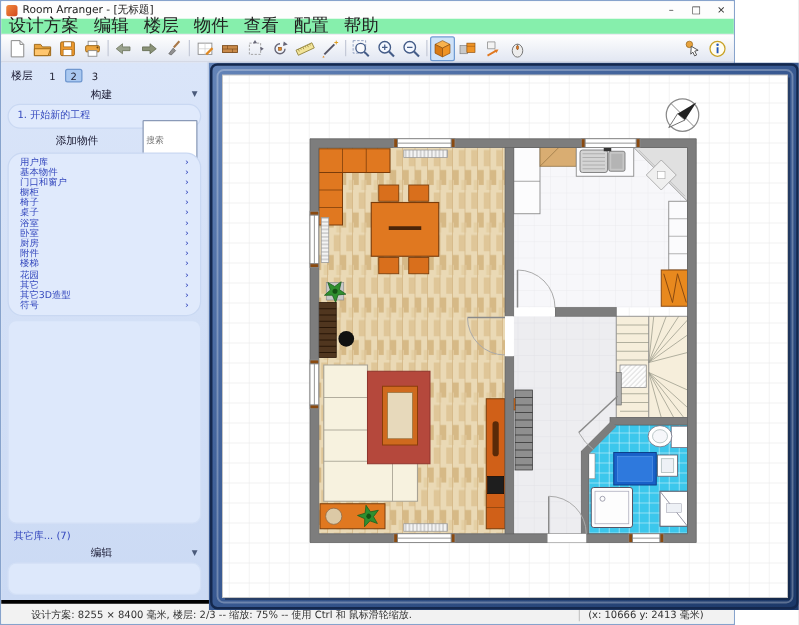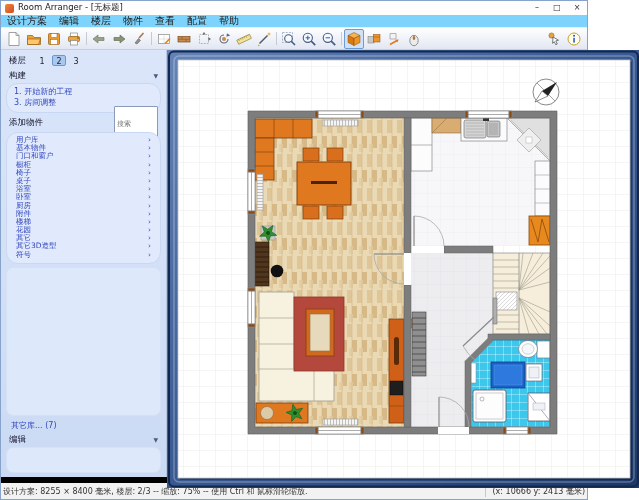--- a/index.html
+++ b/index.html
@@ -7,59 +7,59 @@
   .app{width:588px;height:500px;display:flex;flex-direction:column;box-sizing:border-box;border:1px solid #87a3cc;}
 
   
   .titlebar{height:14px;display:flex;align-items:center;background:#fdfdfd;font-size:8.5px;color:#222;padding-left:4px;flex:0 0 auto;}
   .app-icon{width:9px;height:9px;border-radius:2px;background:linear-gradient(135deg,#f08a3c,#d4481e);margin-right:4px;flex:0 0 auto;}
   .title-text{flex:1;white-space:nowrap;overflow:hidden;}
   .win-controls{display:flex;height:14px;}
   .win-btn{width:20px;text-align:center;font-size:8px;line-height:14px;color:#333;}
 
   
-  .menubar{height:12px;display:flex;background:#7dd3fc;border-bottom:1px solid #ececf2;font-size:10px;color:#222;flex:0 0 auto;}
+  .menubar{height:12px;display:flex;background:#86efac;border-bottom:1px solid #ececf2;font-size:14px;color:#222;flex:0 0 auto;}
   .menu-item{padding:0 6px;line-height:12px;white-space:nowrap;}
 
   
   .toolbar{height:21px;display:flex;align-items:center;background:linear-gradient(#fefefe,#e2e7f2);border-bottom:1px solid #c9cedd;padding:0 3px;flex:0 0 auto;}
   .tbtn{width:18px;height:18px;display:flex;align-items:center;justify-content:center;border:1px solid transparent;border-radius:2px;flex:0 0 auto;}
   .tbtn.active{background:#cfe2f8;border-color:#6f9bd2;}
   .tsep{width:1px;height:13px;background:#c5cad8;margin:0 2px;flex:0 0 auto;}
   .toolbar-right{margin-left:auto;display:flex;}
 
   
   .main{flex:1;display:flex;min-height:0;}
   .sidebar{width:166px;flex:0 0 auto;background:linear-gradient(#dae5f9,#cbdaf4);border-right:1px solid #b5c6e4;display:flex;flex-direction:column;padding-top:3px;box-sizing:border-box;}
   .floors-row{display:flex;align-items:center;height:15px;padding:0 8px;color:#15152e;font-size:8.5px;}
   .floors-label{margin-right:9px;}
   .ftab{width:14px;height:11px;line-height:11px;text-align:center;font-size:8px;color:#223;margin-right:3px;border:1px solid transparent;border-radius:2px;box-sizing:border-box;}
   .ftab.active{background:#a9c8f0;border-color:#6f97cf;}
-  .section-header{display:flex;align-items:center;height:13px;padding:1px 8px 0;color:#15152e;font-size:8.5px;}
+  .section-header{display:flex;align-items:center;height:13px;padding:1px 8px 0;color:#15152e;font-size:8.5px;text-align:center;}
   .hdr-label{flex:1;}
   .hdr-arrow{font-size:6px;color:#4a5a7a;}
   .panel{background:#e0eafc;border:1px solid #c9d8f2;border-radius:12px;margin:1px 5px;}
   .steps{padding:3px 7px 4px;}
   .step-link{color:#3347bd;font-size:8px;line-height:10.5px;white-space:nowrap;}
   .add-row{display:flex;align-items:center;height:16px;padding:1px 8px 0;color:#15152e;font-size:8.5px;}
-  .add-label{flex:1;}
+  .add-label{flex:1;text-align:center;}
   .search-input{width:44px;height:11px;font-size:7px;border:1px solid #8a9ab8;border-radius:1px;padding:16px 2px;box-sizing:border-box;background:#fff;color:#333;}
   .categories{padding:3px 0 4px;display:flex;flex-direction:column;}
   .cat-row{display:flex;align-items:center;height:8.2px;padding:0 9px;color:#3347bd;font-size:7.5px;line-height:8.2px;}
   .cat-label{flex:1;white-space:nowrap;overflow:hidden;}
   .cat-chev{font-size:7.5px;}
   .spacer-panel{flex:1;margin:2px 5px;background:#dde8fb;border:1px solid #d3e0f6;border-radius:7px;}
   .morelibs{color:#3347bd;font-size:8px;padding:2px 10px 1px;white-space:nowrap;}
   .bottom-panel{height:24px;margin:1px 5px 4px;background:#dde8fb;border:1px solid #d3e0f6;border-radius:7px;}
 
   .canvas-wrap{flex:1;position:relative;min-width:0;}
   .canvas-wrap svg{display:block;}
 
   
-  .statusbar{height:16px;flex:0 0 auto;background:#f2f2f2;border-top:6px solid #000000;display:flex;align-items:center;font-size:8px;color:#333;padding:0 2px;}
+  .statusbar{height:16px;flex:0 0 auto;background:#f2f2f2;border-top:3px solid #000000;display:flex;align-items:center;font-size:8px;color:#333;padding:0 24px;}
   .status-left{flex:1;white-space:nowrap;overflow:hidden;}
   .status-right{border-left:1px solid #c8c8c8;padding-left:7px;white-space:nowrap;}
 </style>
 </head>
 <body>
 
 <div class="app">
 
   <div class="titlebar">
     <span class="app-icon"></span>
@@ -250,21 +250,20 @@
             <span class="ftab">3</span>
           </span>
       </div>
 
       <div class="section-header">
         <span class="hdr-label">构建</span>
         <span class="hdr-arrow">▼</span>
       </div>
       <div class="panel steps">
           <div class="step-link">1.  开始新的工程</div>
-          <div class="step-link">3.  房间调整</div>
         </div>
 
       <div class="add-row">
         <span class="add-label">添加物件</span>
         <input class="search-input" type="text" placeholder="搜索" style="">
       </div>
       <div class="panel categories">
           <div class="cat-row">
           <span class="cat-label">用户库</span>
           <span class="cat-chev">›</span>

